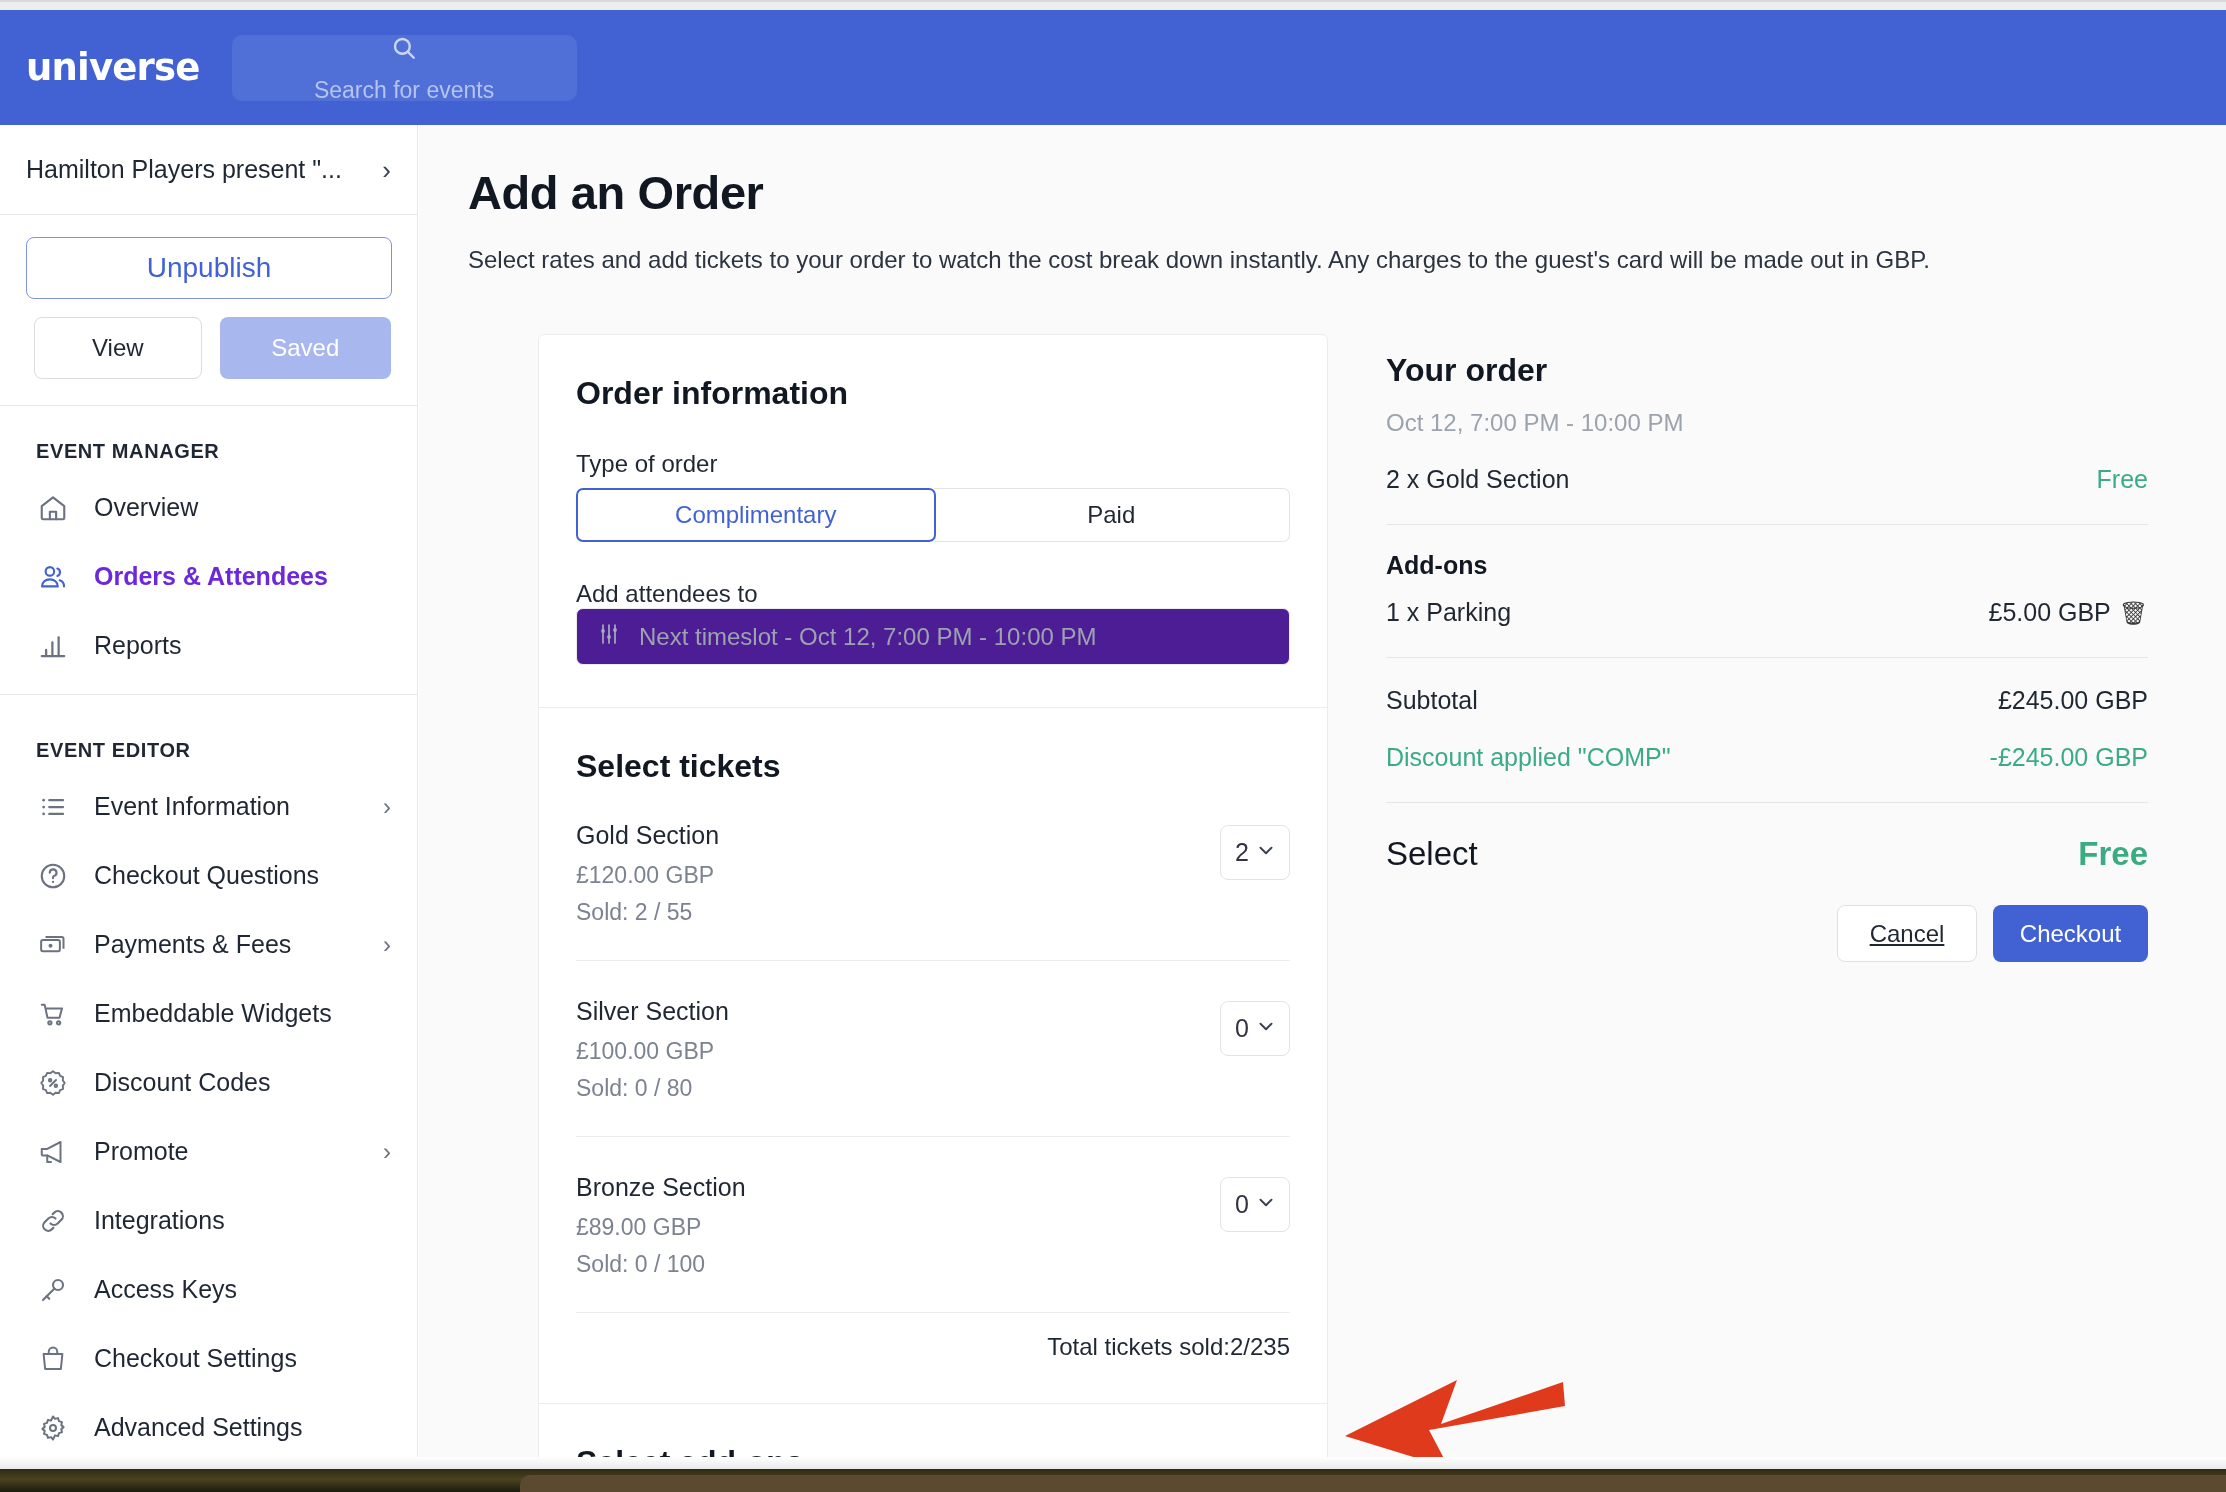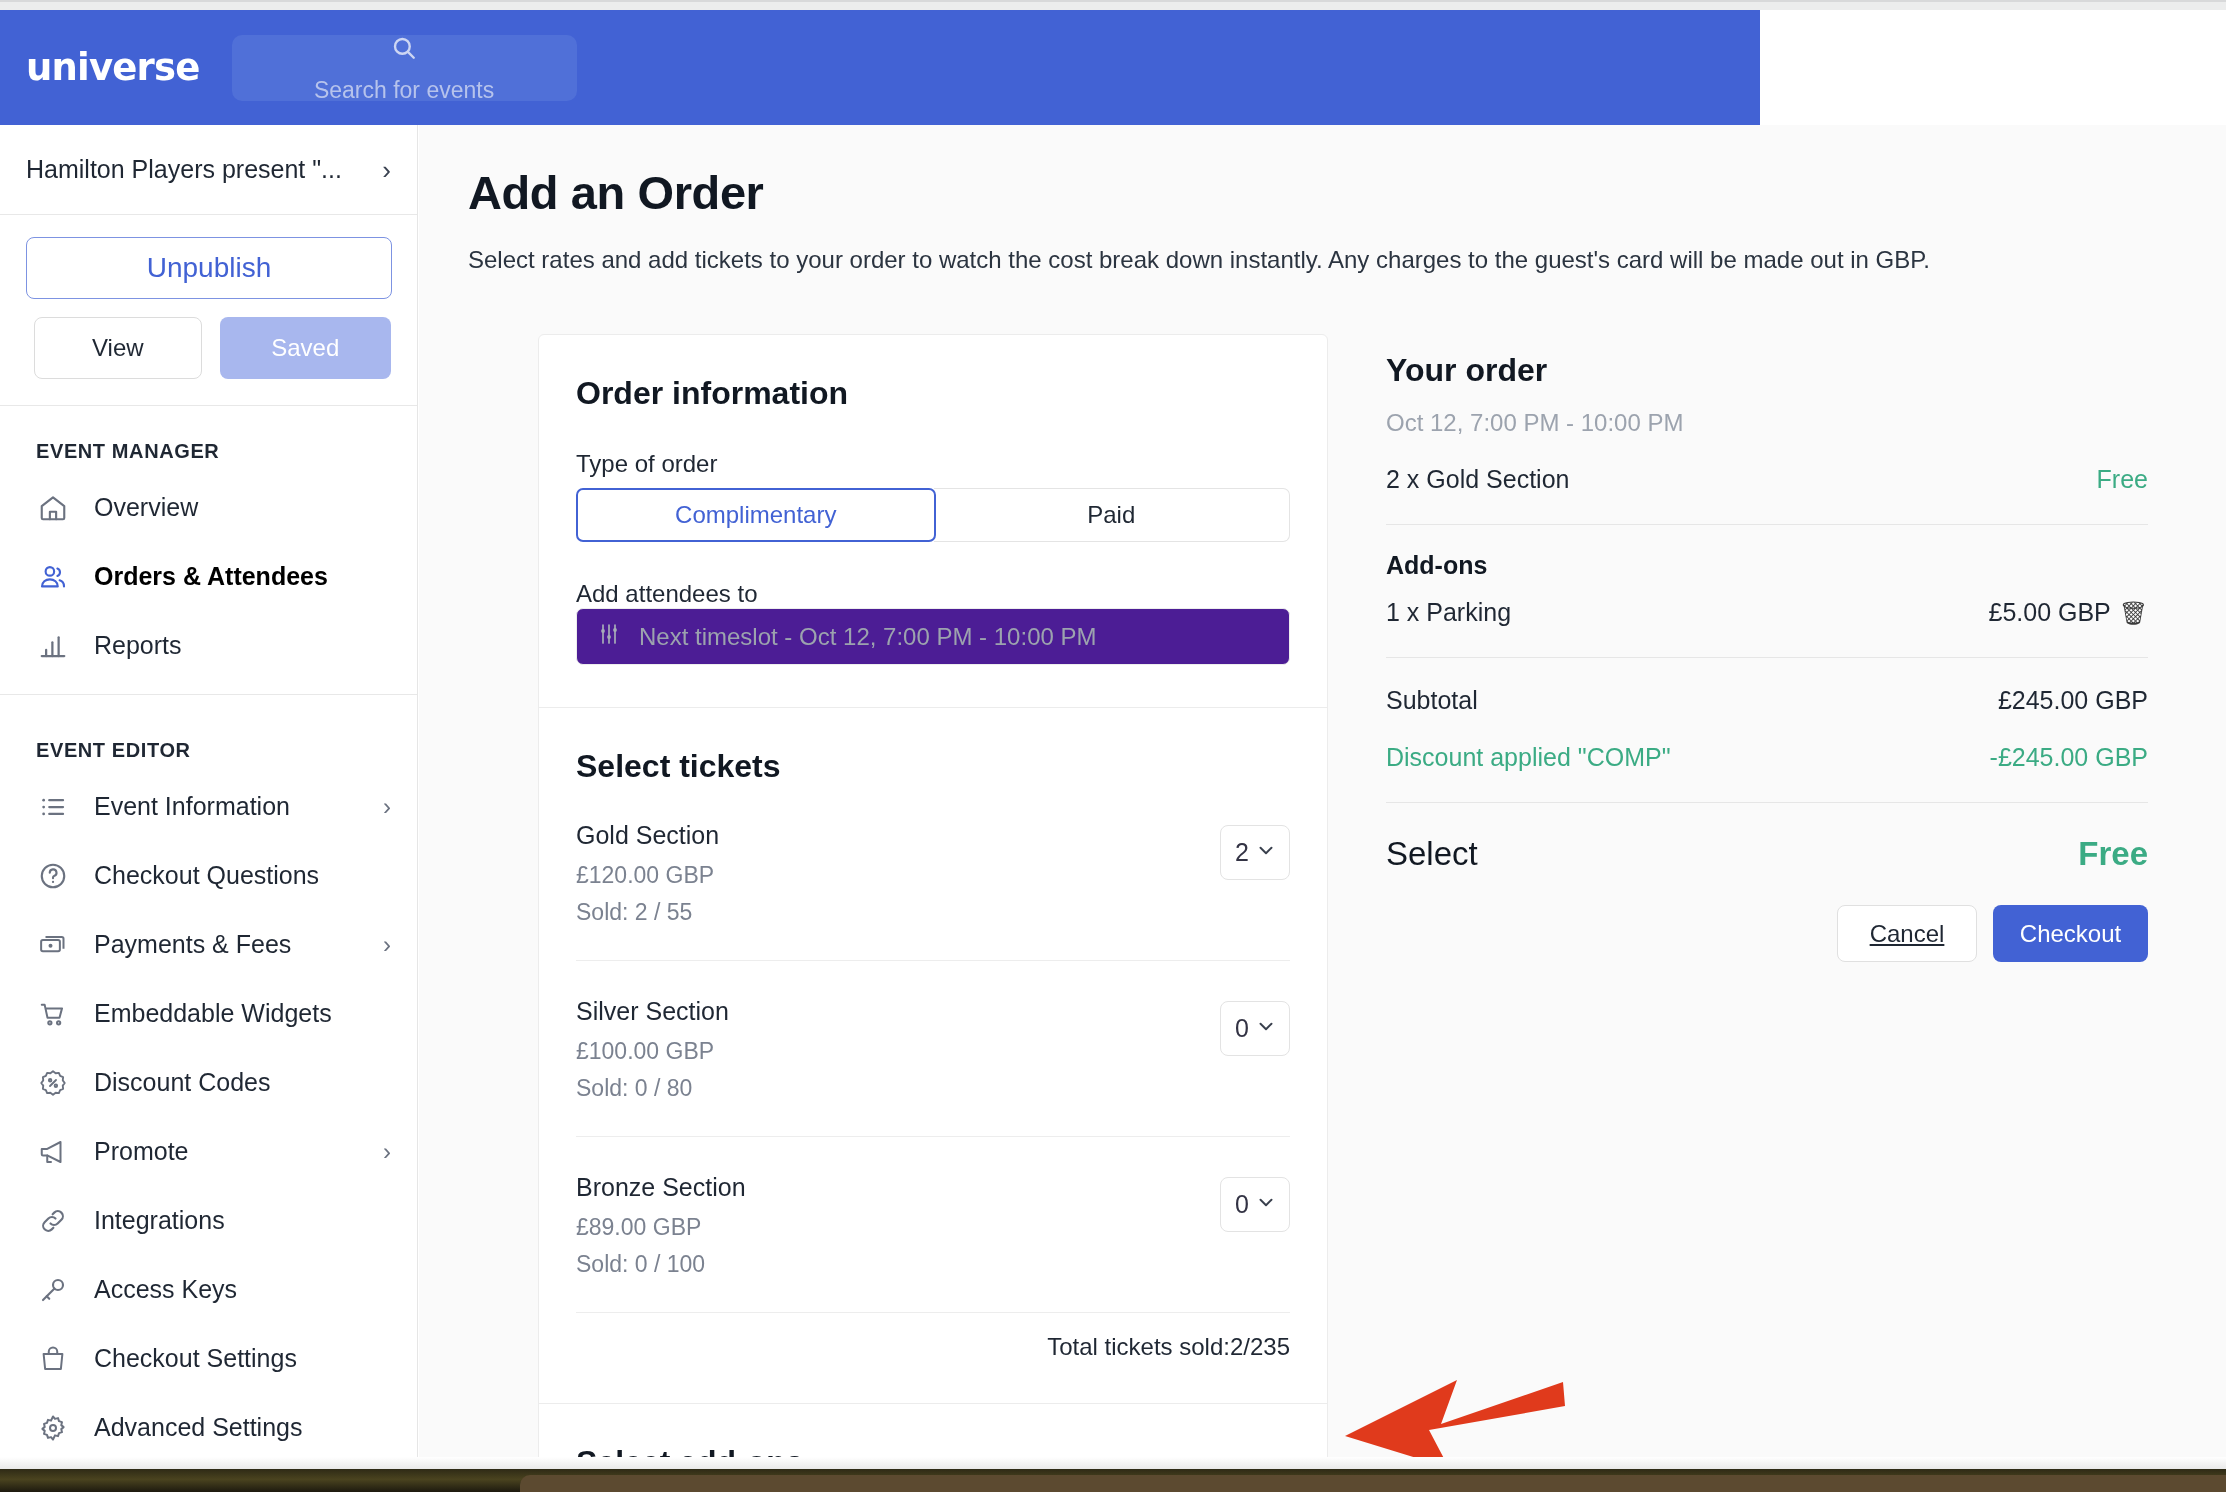--- a/index.html
+++ b/index.html
@@ -15,21 +15,21 @@
   .chrome-strip {
     position: absolute; top: 0; left: 0; width: 2226px; height: 10px;
     background: #eceded;
   }
   .chrome-strip .dark-edge {
     position: absolute; top: 0; left: 0; right: 0; height: 2px; background: #d8d9da;
   }
 
   
   .topnav {
-    position: absolute; top: 10px; left: 0; width: 1760px; height: 115px;
+    position: absolute; top: 10px; left: 0; width: 2226px; height: 115px;
     background: #4262d4;
     display: flex; align-items: center;
     padding-left: 26px;
   }
   .brand {
     color: #ffffff;
     font-size: 37px;
     font-weight: 700;
     letter-spacing: -0.8px;
     font-family: "DejaVu Sans", sans-serif;
@@ -92,21 +92,21 @@
     padding: 34px 0 10px 36px;
   }
   .navlist { padding-bottom: 10px; }
   .navitem {
     display: flex; align-items: center; gap: 24px;
     height: 69px; padding: 0 26px 0 36px;
     font-size: 25px; color: #1f2733; cursor: pointer;
   }
   .navitem .ic { width: 34px; height: 34px; display: flex; align-items: center; justify-content: center; flex: 0 0 34px; }
   .navitem .lbl { flex: 1; }
-  .navitem.active .lbl { color: #000000; font-weight: 700; }
+  .navitem.active .lbl { color: #6d28d9; font-weight: 700; }
   .navitem.active .ic svg { stroke: #4262d4; }
   .navitem .chev-r { color: #6b7280; font-size: 24px; }
   .nav-divider { height: 1px; background: #e8e8e8; margin-top: 14px; }
   .sidebar-bottom-line {
     position: absolute; bottom: 9px; left: 36px; width: 180px; height: 2px;
     background: #8fae55;
   }
 
   
   .main {

